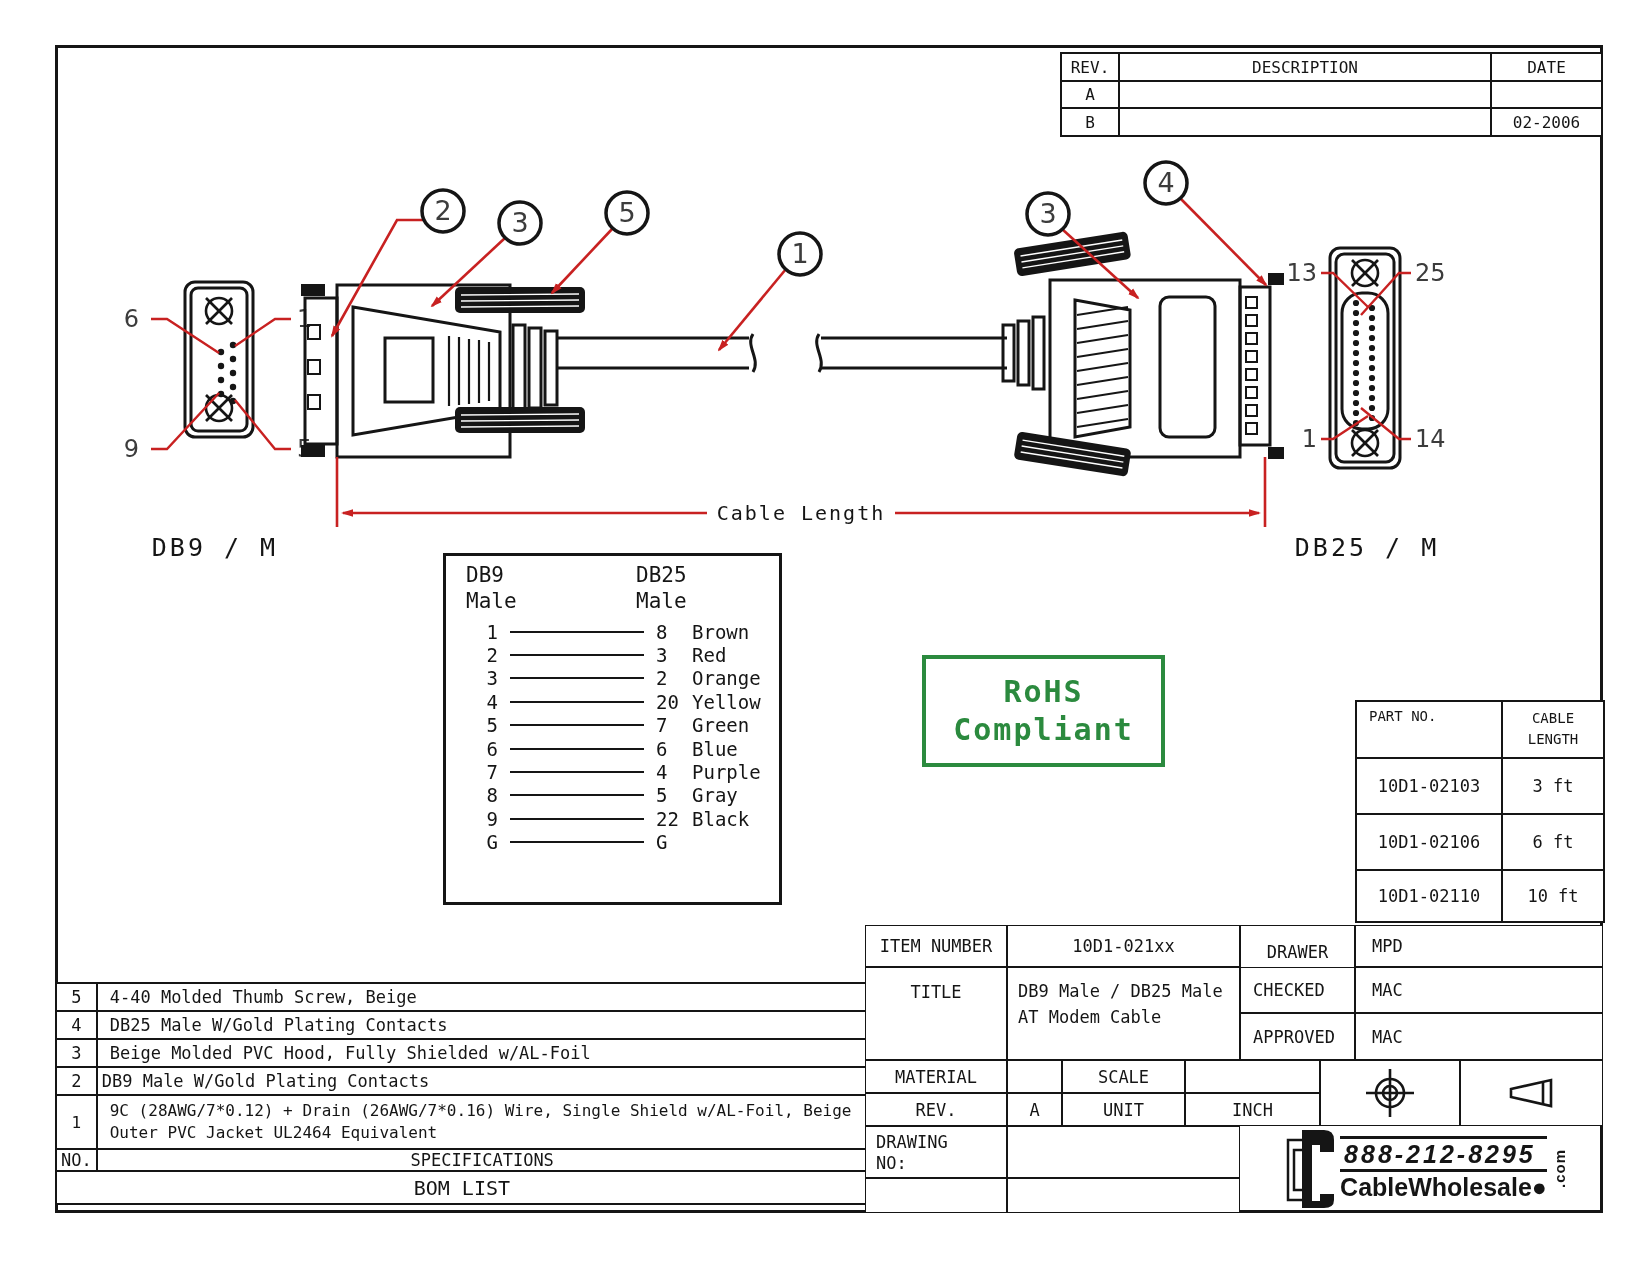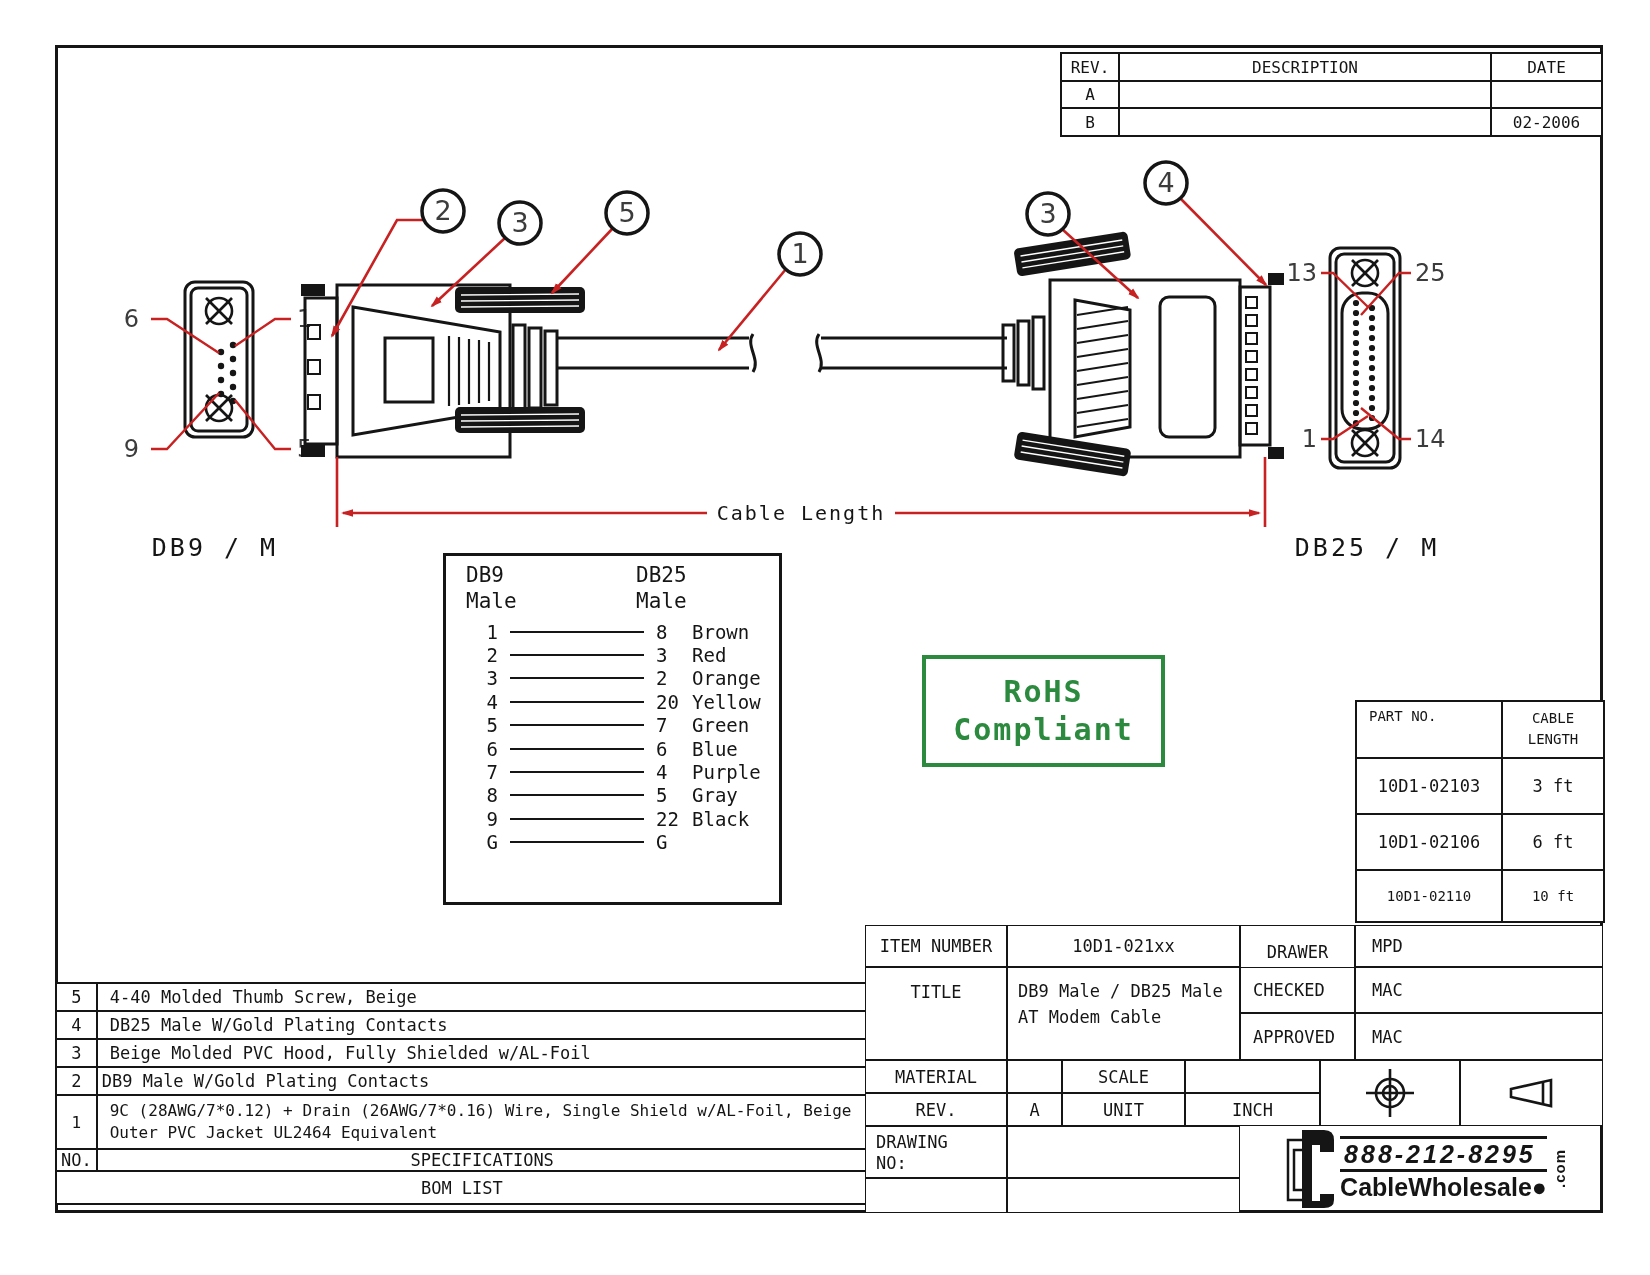--- a/index.html
+++ b/index.html
@@ -389,21 +389,21 @@
       </td>
     </tr>
     <tr style="height:56px;font-size:17px;">
       <td>10D1-02103</td>
       <td>3 ft</td>
     </tr>
     <tr style="height:56px;font-size:17px;">
       <td>10D1-02106</td>
       <td>6 ft</td>
     </tr>
-    <tr style="height:52px;font-size:14px;">
+    <tr style="height:52px;font-size:17px;">
       <td>10D1-02110</td>
       <td>10 ft</td>
     </tr>
   </tbody>
     </table>
 
   <table class="t" style="left:55px;top:982px;">
     <colgroup>
         <col style="width:37px">
         <col style="width:771px">
@@ -426,21 +426,21 @@
       <td style="text-align:left;">DB9 Male W/Gold Plating Contacts</td>
     </tr>
     <tr style="height:54px;font-size:16px;">
       <td>1</td>
       <td style="text-align:left;padding-left:12px;line-height:22px;">9C (28AWG/7*0.12) + Drain (26AWG/7*0.16) Wire, Single Shield w/AL-Foil, Beige Outer PVC Jacket UL2464 Equivalent</td>
     </tr>
     <tr style="height:20px;font-size:17px;">
       <td>NO.</td>
       <td>SPECIFICATIONS</td>
     </tr>
-    <tr style="height:33px;font-size:17px;">
+    <tr style="height:33px;font-size:20px;">
       <td colspan="2">BOM LIST</td>
     </tr>
   </tbody>
     </table>
 
   <div class="cell" style="left:865px;top:925px;width:142px;height:42px;">ITEM NUMBER</div>
   <div class="cell" style="left:1007px;top:925px;width:233px;height:42px;">10D1-021xx</div>
   <div class="cell" style="left:1240px;top:925px;width:115px;height:54px;left-padding:0;">DRAWER</div>
   <div class="cell" style="left:1355px;top:925px;width:248px;height:42px;justify-content:flex-start;padding-left:16px;">MPD</div>
 

